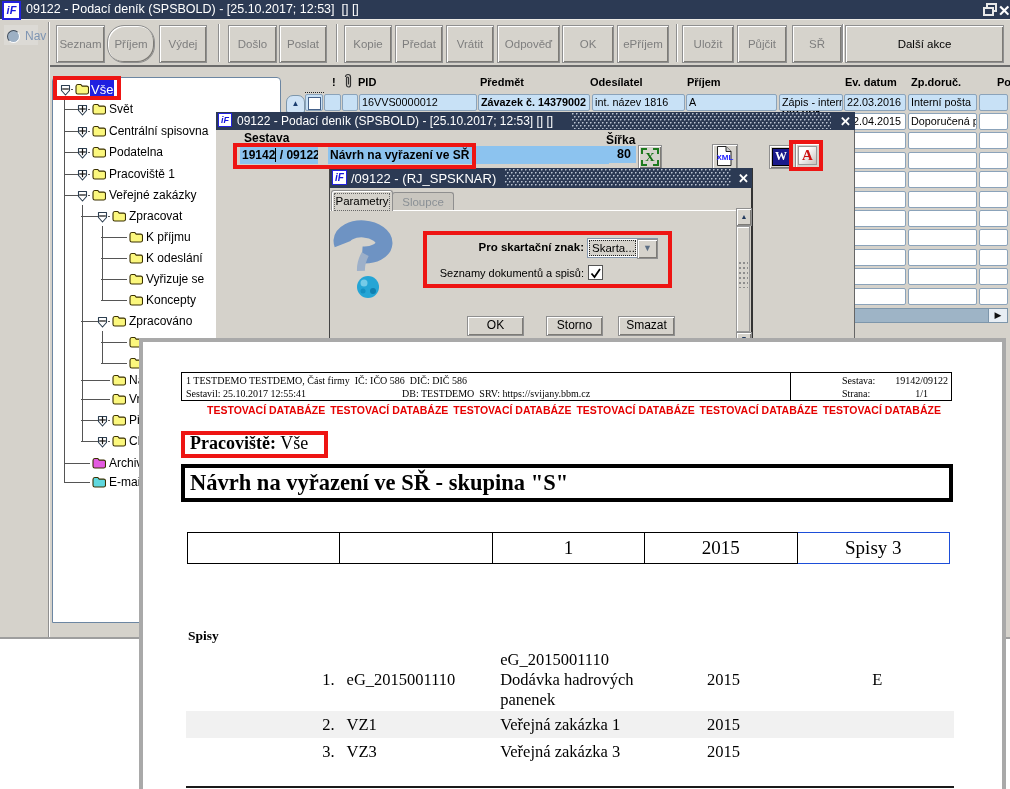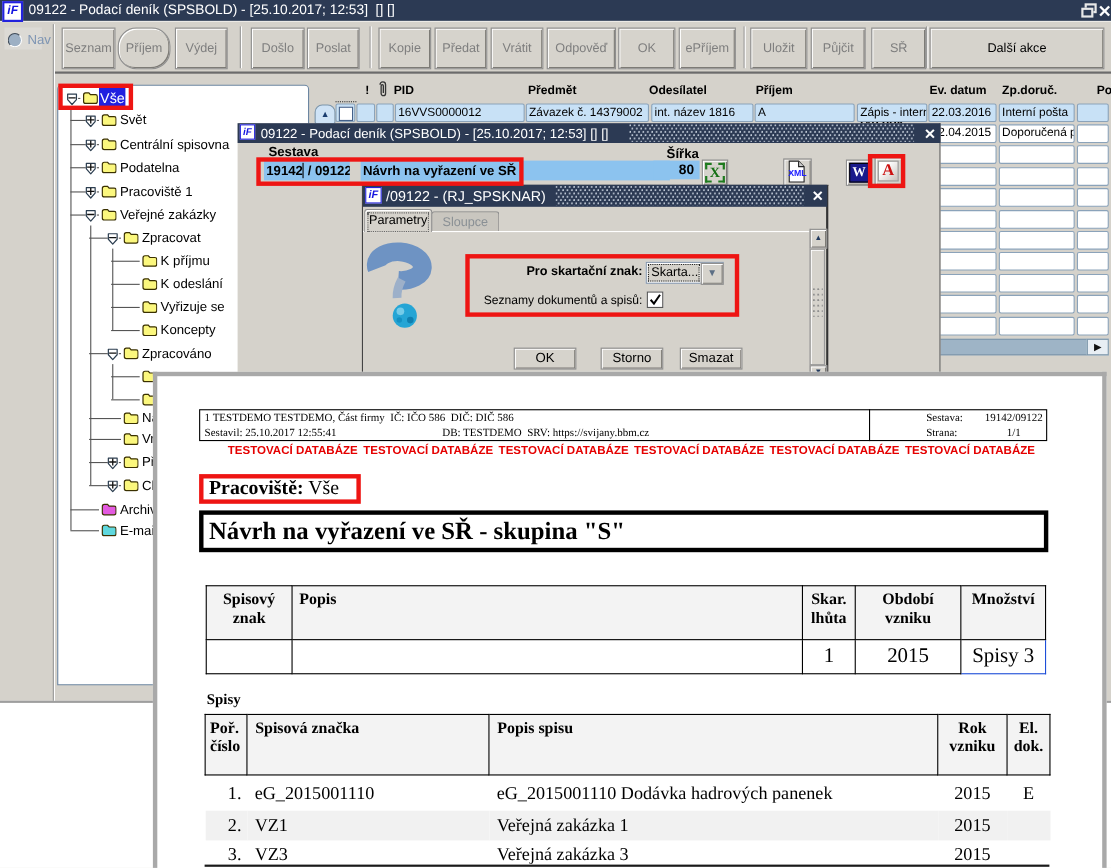--- a/index.html
+++ b/index.html
@@ -240,21 +240,21 @@
         <path d="M1 3.5 q0 -2 1.8 -2 h3 l1.4 1.6 h4.6 q1.7 0 1.7 1.7 v4.4 q0 1.8 -1.8 1.8 h-8.9 q-1.8 0 -1.8 -1.8 z" fill="#5fd8de" stroke="#3a3000" stroke-width="1.1"></path>
       </svg>
       <div class="ttxt" style="left:109px;top:475px;">E-mail</div>
     </div>
 
 <div id="trows">
       <div class="cell cellb" style="left:305px;top:94px;width:12px;height:15px;"></div>
       <div class="cell cellb" style="left:324px;top:94px;width:11px;height:15px;"></div>
       <div class="cell cellb" style="left:342px;top:94px;width:10px;height:15px;"></div>
       <div class="cell cellb" style="left:359px;top:94px;width:112px;height:15px;">16VVS0000012</div>
-      <div class="cell cellb" style="left:478px;top:94px;width:106px;height:15px;">Závazek č. 14379002</div>
+      <div class="cell cellb" style="left:478px;top:94px;width:106px;height:15px;font-weight:bold;">Závazek č. 14379002</div>
       <div class="cell cellb" style="left:592px;top:94px;width:87px;height:15px;">int. název 1816</div>
       <div class="cell cellb" style="left:686px;top:94px;width:85px;height:15px;">A</div>
       <div class="cell cellb" style="left:779px;top:94px;width:58px;height:15px;">Zápis - interní doklad</div>
       <div class="cell cellb" style="left:844px;top:94px;width:56px;height:15px;">22.03.2016</div>
       <div class="cell cellb" style="left:908px;top:94px;width:63px;height:15px;">Interní pošta</div>
       <div class="cell cellb" style="left:979px;top:94px;width:23px;height:15px;"></div>
       <div class="cell" style="left:305px;top:113px;width:12px;height:15px;"></div>
       <div class="cell" style="left:324px;top:113px;width:11px;height:15px;"></div>
       <div class="cell" style="left:342px;top:113px;width:10px;height:15px;"></div>
       <div class="cell" style="left:359px;top:113px;width:112px;height:15px;"></div>
@@ -456,46 +456,32 @@
         <span>TESTOVACÍ DATABÁZE</span>
         <span>TESTOVACÍ DATABÁZE</span>
         <span>TESTOVACÍ DATABÁZE</span>
         <span>TESTOVACÍ DATABÁZE</span>
       </div>
       <div class="abs serif" style="left:190px;top:433px;font-size:18px;"><b>Pracoviště:</b> Vše</div>
       <div class="abs" style="left:181px;top:464px;width:772px;height:38px;border:4px solid #000;box-sizing:border-box;"></div>
       <div class="abs serif" style="left:190px;top:470px;font-weight:bold;font-size:22.5px;white-space:nowrap;">Návrh na vyřazení ve SŘ - skupina "S"</div>
       <table class="abs serif" style="left:187px;top:532px;border-collapse:collapse;table-layout:fixed;width:763px;" cellspacing="0">
         <tbody>
-          <tr style="font-weight:bold;text-align:center;height:49px;vertical-align:top;font-size:14.5px;background:#f3f3f3;">
-            <td style="border:1px solid #000;width:78px;padding-top:4px;">Spisový<br>znak</td>
-            <td style="border:1px solid #000;width:464px;text-align:left;vertical-align:top;padding:4px 0 0 6px;">Popis</td>
-            <td style="border:1px solid #000;width:48px;padding-top:4px;">Skar.<br>lhůta</td>
-            <td style="border:1px solid #000;width:96px;padding-top:4px;">Období<br>vzniku</td>
-            <td style="border:1px solid #000;width:77px;padding-top:4px;">Množství</td>
-          </tr>
           <tr style="height:31px;text-align:center;font-size:19px;">
             <td style="border:1px solid #000;"></td>
             <td style="border:1px solid #000;"></td>
             <td style="border:1px solid #000;">1</td>
             <td style="border:1px solid #000;">2015</td>
             <td style="border:1px solid #1d4ed8;">Spisy 3</td>
           </tr>
         </tbody>
       </table>
       <div class="abs serif" style="left:188px;top:628px;font-weight:bold;font-size:13.5px;">Spisy</div>
       <table class="abs serif" style="left:186px;top:649px;border-collapse:collapse;table-layout:fixed;width:768px;" cellspacing="0">
         <tbody>
-          <tr style="font-weight:bold;height:55px;vertical-align:top;font-size:14.5px;background:#f3f3f3;">
-            <td style="border:1px solid #000;width:38px;padding:4px 0 0 4px;">Poř.<br>číslo</td>
-            <td style="border:1px solid #000;width:220px;padding:4px 0 0 7px;">Spisová značka</td>
-            <td style="border:1px solid #000;width:408px;padding:4px 0 0 7px;">Popis spisu</td>
-            <td style="border:1px solid #000;width:63px;padding-top:4px;text-align:center;">Rok<br>vzniku</td>
-            <td style="border:1px solid #000;width:39px;padding-top:4px;text-align:center;">El.<br>dok.</td>
-          </tr>
           <tr style="height:32px;font-size:16.5px;">
             <td style="text-align:right;padding-right:5px;">1.</td>
             <td style="padding-left:7px;">eG_2015001110</td>
             <td style="padding-left:7px;">eG_2015001110 Dodávka hadrových panenek</td>
             <td style="text-align:center;">2015</td>
             <td style="text-align:center;">E</td>
           </tr>
           <tr style="height:27px;font-size:16.5px;background:#f1f1f1;">
             <td style="text-align:right;padding-right:5px;">2.</td>
             <td style="padding-left:7px;">VZ1</td>

